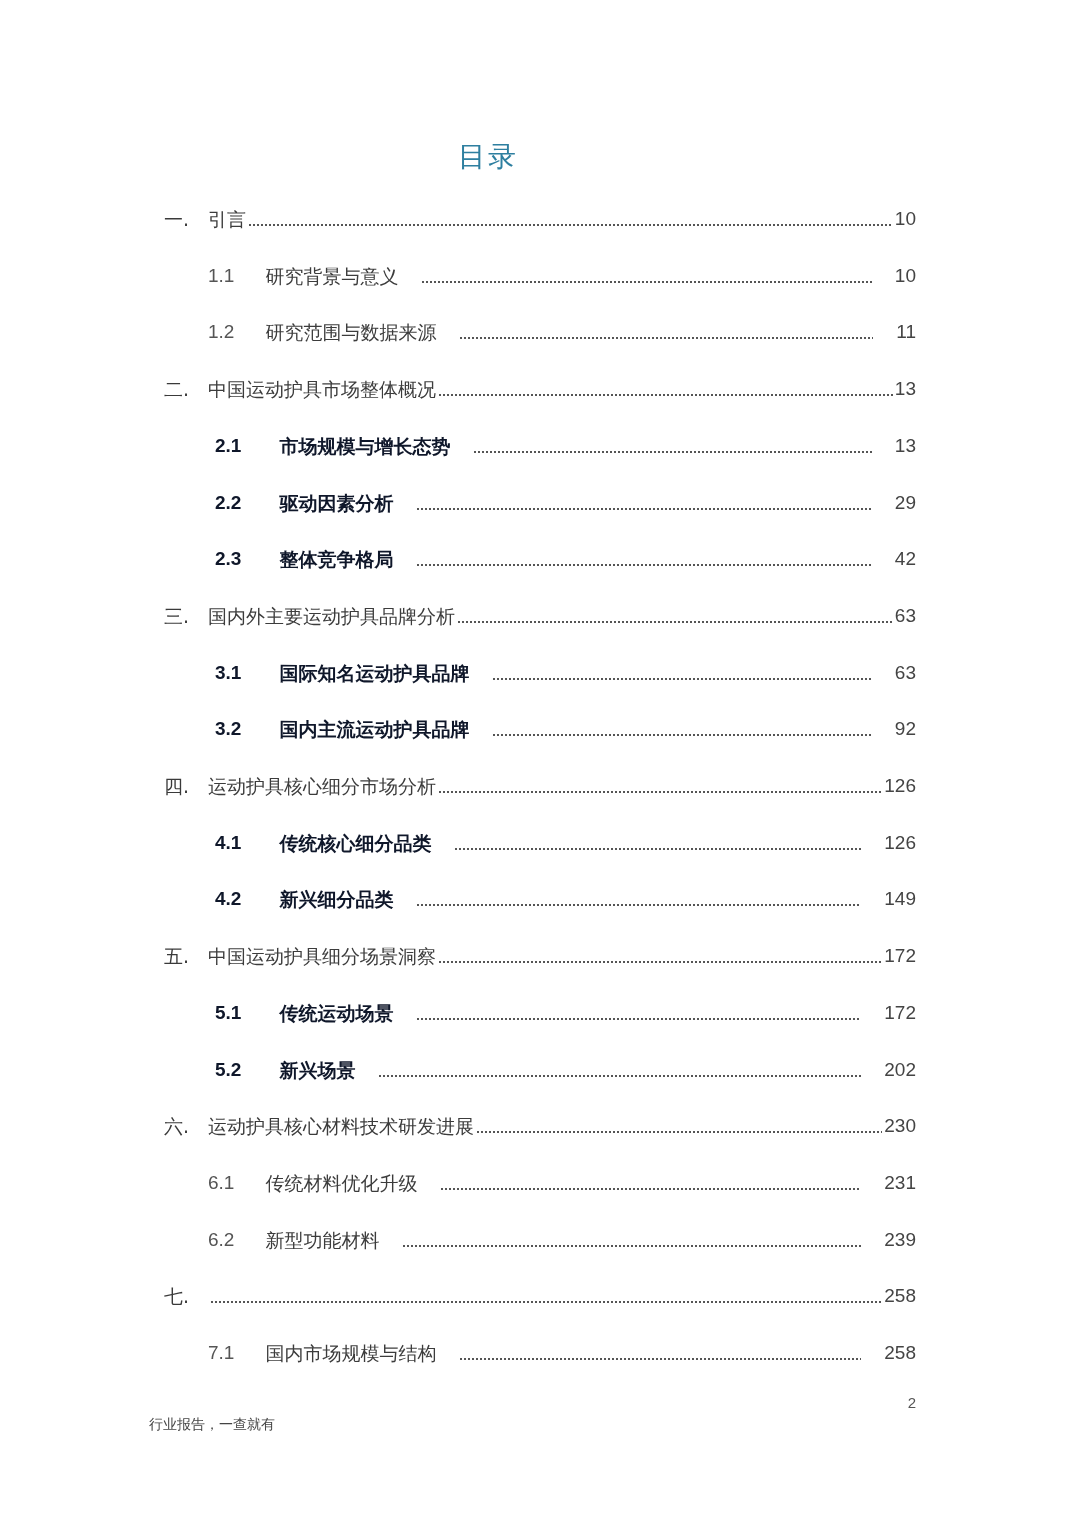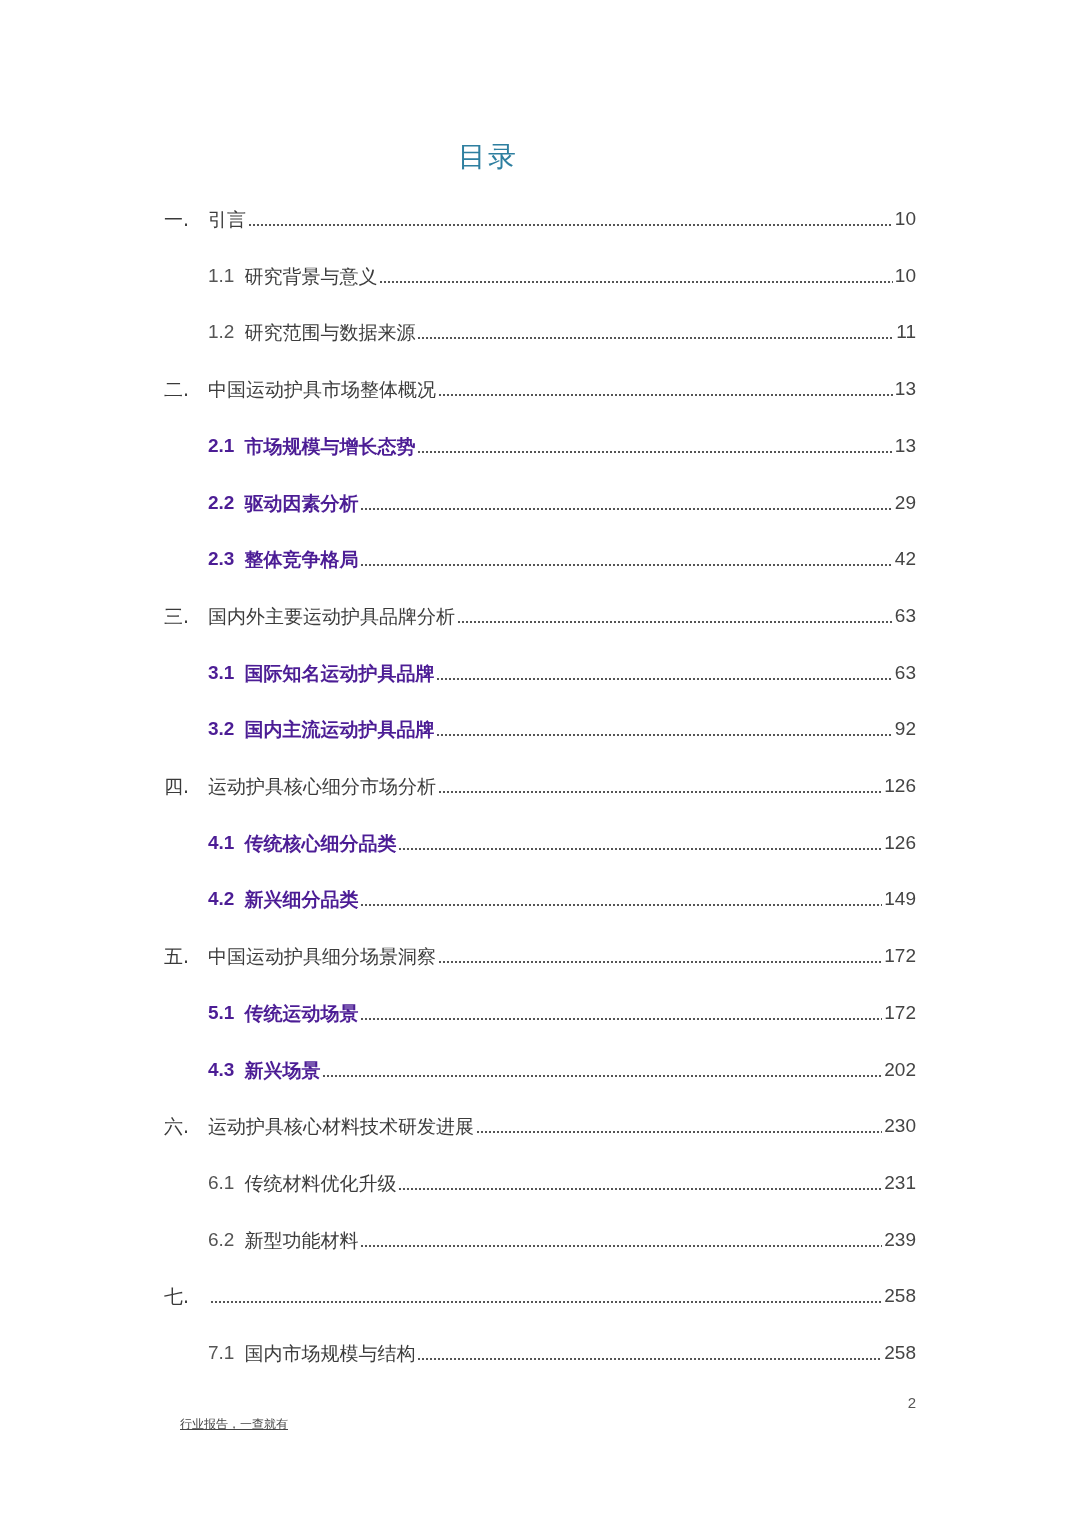--- a/index.html
+++ b/index.html
@@ -13,38 +13,38 @@
       text-align: center; font-size: 28px; color: #2e7fa0; letter-spacing: 2px;
       font-weight: 500;
     }
     .toc {
       position: absolute; left: 164px; width: 752px; top: 196px;
     }
     .row {
       position: absolute; left: 0; right: 0; height: 36px;
       display: flex; align-items: flex-end; font-size: 19px; line-height: 26px;
     }
-    .row.sub { left: 44px; }
+    .row.sub { left: 44px; gap: 21px; }
     .row .label { white-space: nowrap; color: #3c3c3c; }
     .row .num { display: inline-block; }
     .row.level1 .num { width: 44px; }
     .row.sub .num { margin-right: 10px; font-family: "Liberation Sans", sans-serif; color: #555; }
-    .row.bold .label, .row.bold .num { font-weight: bold; color: #4c1d95; }
+    .row.bold .label, .row.bold .num { font-weight: bold; color: #0f172a; margin-left: 7px; }
     .row .leader {
       flex: 1; margin: 0 2px 6px 2px; height: 2px;
       background-image: radial-gradient(circle, #555 0.8px, transparent 1.1px);
       background-size: 4px 2px; background-repeat: repeat-x;
     }
     .row .page { font-family: "Liberation Sans", sans-serif; font-size: 19px; color: #444; white-space: nowrap; margin-top: 8px; }
     .page-number {
       position: absolute; right: 164px; top: 1394px; font-size: 15px;
       font-family: "Liberation Sans", sans-serif; color: #555;
     }
     .footer {
-      position: absolute; left: 180px; top: 1416px; font-size: 12px; color: #444; text-decoration: underline;
+      position: absolute; left: 149px; top: 1416px; font-size: 14px; color: #444;
     }
   </style>
 </head>
 <body>
 
 <div class="title">目录</div>
 
 <div class="toc" id="toc">
     <div class="row level1" style="top: 0px;">
       <span class="num">一.</span>
@@ -130,21 +130,21 @@
       <span class="leader"></span>
       <span class="page">172</span>
     </div>
     <div class="row sub bold" style="top: 793.8px;">
       <span class="num">5.1</span>
       <span class="label">传统运动场景</span>
       <span class="leader"></span>
       <span class="page">172</span>
     </div>
     <div class="row sub bold" style="top: 850.5px;">
-      <span class="num">4.3</span>
+      <span class="num">5.2</span>
       <span class="label">新兴场景</span>
       <span class="leader"></span>
       <span class="page">202</span>
     </div>
     <div class="row level1" style="top: 907.2px;">
       <span class="num">六.</span>
       <span class="label">运动护具核心材料技术研发进展</span>
       <span class="leader"></span>
       <span class="page">230</span>
     </div>

